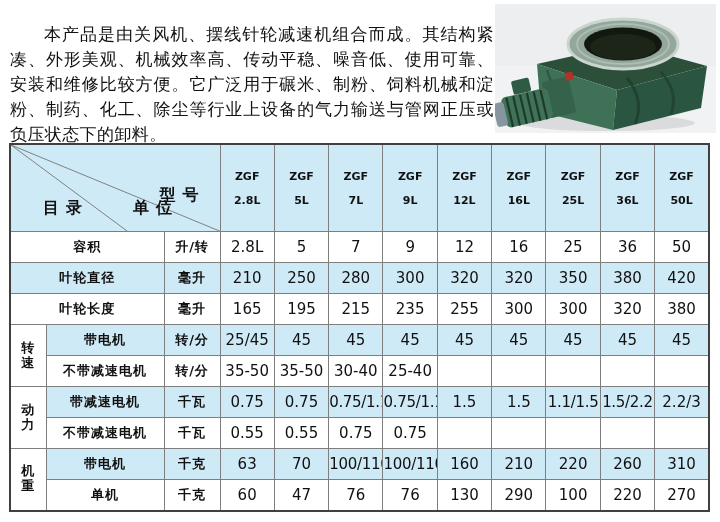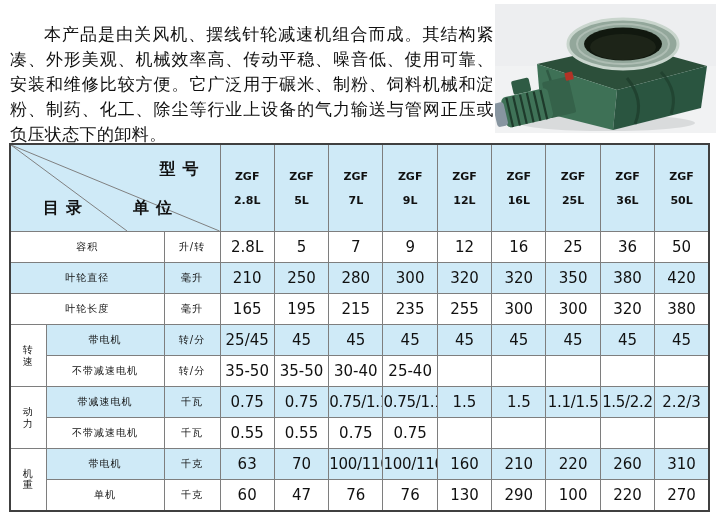--- a/index.html
+++ b/index.html
@@ -24,27 +24,27 @@
   }
   table.spec th,table.spec td{
     border:1px solid #7e7e7e;padding:0;margin:0;
     text-align:center;vertical-align:middle;
     overflow:hidden;white-space:nowrap;
   }
   tr.header th{height:86px;background:#cfeaf7;}
   th.corner{position:relative;}
   .corner svg{position:absolute;left:0;top:0;width:100%;height:100%;}
   .corner .lbl{position:absolute;font-size:16px;font-weight:bold;letter-spacing:7px;}
-  .corner .lbl-model{right:14px;top:14px;}
+  .corner .lbl-model{right:14px;top:40px;}
   .corner .lbl-unit{left:122px;bottom:12px;}
   .corner .lbl-catalog{left:32px;bottom:12px;}
   th.model-col{font-weight:bold;font-size:11px;line-height:1;}
   th.model-col .m1{margin-bottom:13px;}
   tr.body{height:31px;}
-  tr.body th{font-size:10px;font-weight:normal;letter-spacing:1px;background:#fff;margin-top:15px;}
+  tr.body th{font-size:13px;font-weight:bold;letter-spacing:1px;background:#fff;margin-top:15px;}
   tr.body td{font-size:15px;font-weight:normal;background:#fff;}
   tr.shade th,tr.shade td{background:#cfeaf7;}
   th.group-cell{background:#ffffff !important;font-size:16px;font-weight:bold;line-height:1.15;letter-spacing:0;}
   td.small{font-size:11.5px;letter-spacing:-0.3px;}
 </style>
 </head>
 <body>
 
 <p class="intro">本产品是由关风机、摆线针轮减速机组合而成。其结构紧凑、外形美观、机械效率高、传动平稳、噪音低、使用可靠、安装和维修比较方便。它广泛用于碾米、制粉、饲料机械和淀粉、制药、化工、除尘等行业上设备的气力输送与管网正压或负压状态下的卸料。</p>
 

